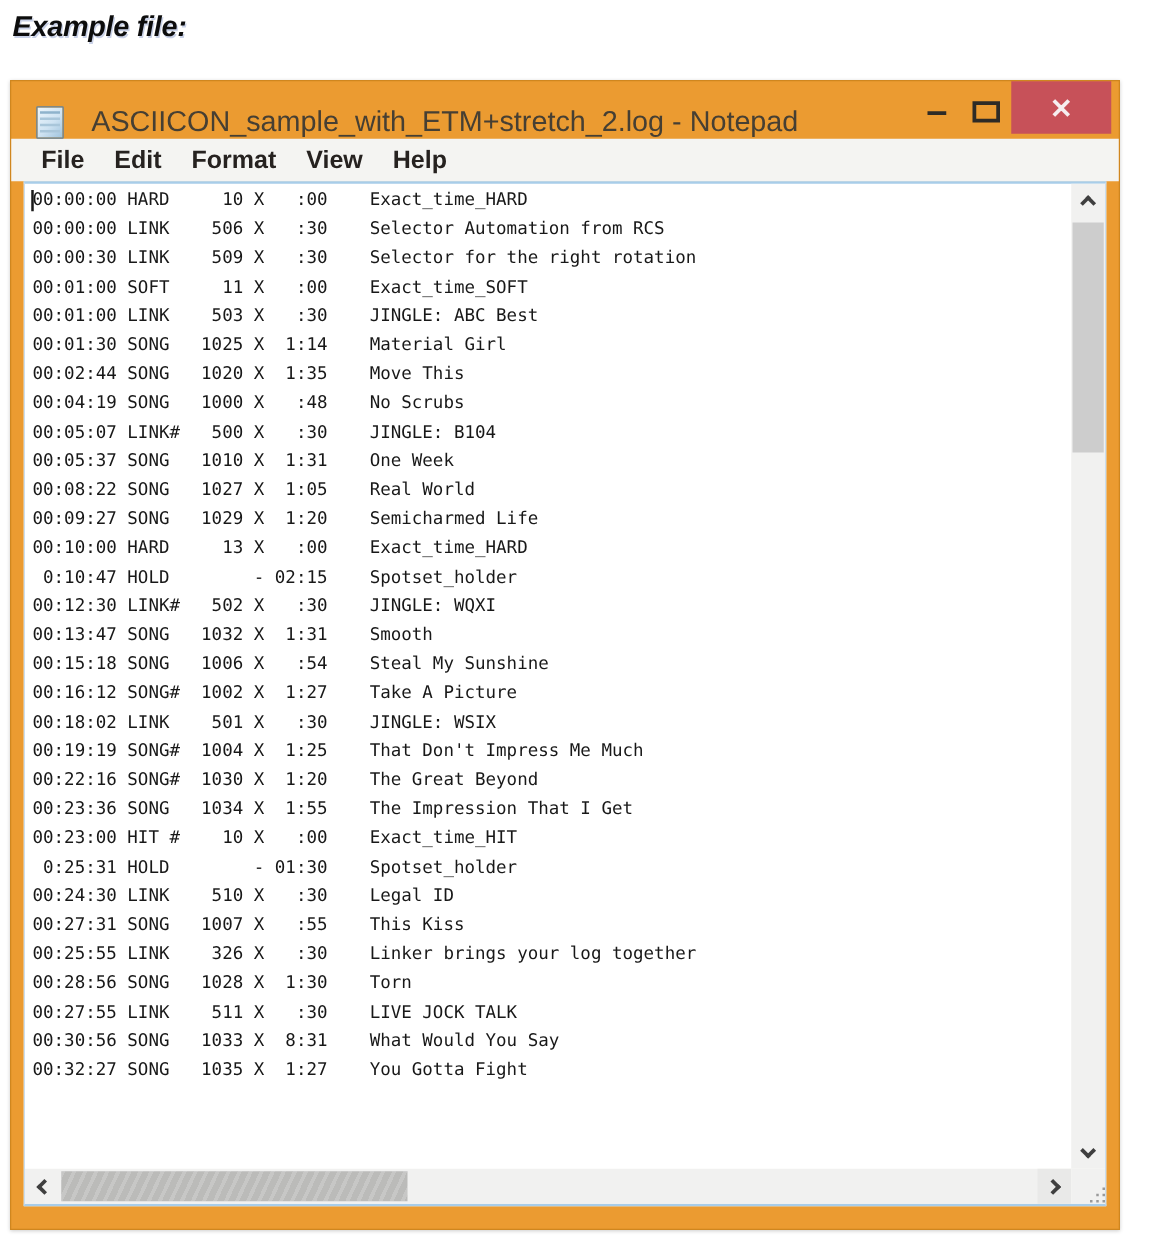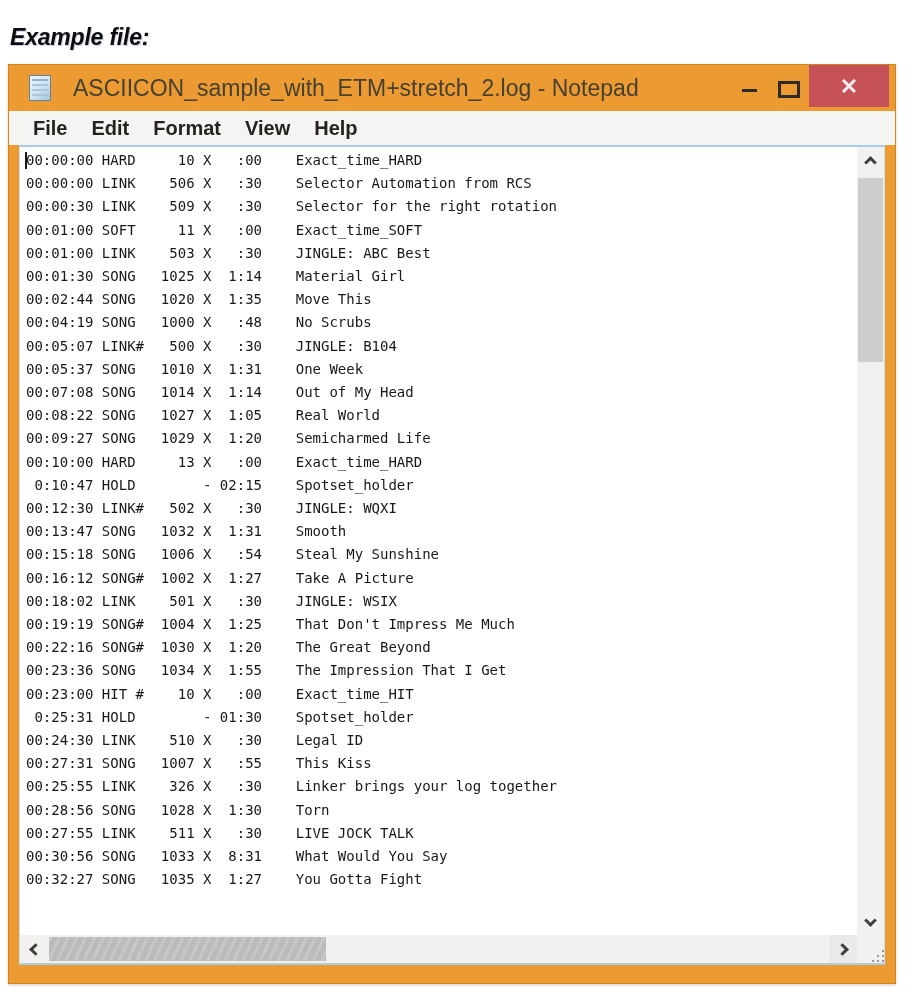--- a/index.html
+++ b/index.html
@@ -1,35 +1,35 @@
 <!DOCTYPE html>
 <html><head>
 <meta charset="utf-8">
 <style>
   html,body{margin:0;padding:0;}
   body{
     width:922px;height:992px;position:relative;background:#ffffff;
     font-family:"Liberation Sans", sans-serif;overflow:hidden;
   }
   .page-heading{
-    position:absolute;left:10px;top:24px;
+    position:absolute;left:10px;top:8px;
     font-size:23px;font-weight:700;font-style:italic;color:#0d0d0d;
     letter-spacing:-0.2px;
     text-shadow:1px 1px 0 rgba(40,70,160,0.25);
   }
   
   .notepad-window{
     position:absolute;left:8px;top:64px;width:888px;height:920px;
     box-sizing:border-box;
     background:#EB9B31;
     border:1px solid #cf861f;
     box-shadow:0 1px 3px rgba(0,0,0,.2);
   }
   .title-bar{
-    height:46px;display:flex;align-items:center;
+    height:46px;display:flex;align-items:flex-end;
     padding-left:20px;box-sizing:border-box;
   }
   .notepad-icon{
     width:20px;height:24px;flex:0 0 auto;
     background:linear-gradient(135deg,#eef6fc 0%,#cfe3f2 55%,#9fc3dd 100%);
     border:1px solid #5f83a0;border-radius:1px;
     position:relative;
   }
   .notepad-icon::before{
     content:"";position:absolute;left:2px;top:3px;right:2px;height:2px;
@@ -147,21 +147,20 @@
     <div class="log-line">00:00:00 HARD     10 X   :00    Exact_time_HARD</div>
         <div class="log-line">00:00:00 LINK    506 X   :30    Selector Automation from RCS</div>
         <div class="log-line">00:00:30 LINK    509 X   :30    Selector for the right rotation</div>
         <div class="log-line">00:01:00 SOFT     11 X   :00    Exact_time_SOFT</div>
         <div class="log-line">00:01:00 LINK    503 X   :30    JINGLE: ABC Best</div>
         <div class="log-line">00:01:30 SONG   1025 X  1:14    Material Girl</div>
         <div class="log-line">00:02:44 SONG   1020 X  1:35    Move This</div>
         <div class="log-line">00:04:19 SONG   1000 X   :48    No Scrubs</div>
         <div class="log-line">00:05:07 LINK#   500 X   :30    JINGLE: B104</div>
         <div class="log-line">00:05:37 SONG   1010 X  1:31    One Week</div>
-        <div class="log-line">00:07:08 SONG   1014 X  1:14    Out of My Head</div>
         <div class="log-line">00:08:22 SONG   1027 X  1:05    Real World</div>
         <div class="log-line">00:09:27 SONG   1029 X  1:20    Semicharmed Life</div>
         <div class="log-line">00:10:00 HARD     13 X   :00    Exact_time_HARD</div>
         <div class="log-line"> 0:10:47 HOLD        - 02:15    Spotset_holder</div>
         <div class="log-line">00:12:30 LINK#   502 X   :30    JINGLE: WQXI</div>
         <div class="log-line">00:13:47 SONG   1032 X  1:31    Smooth</div>
         <div class="log-line">00:15:18 SONG   1006 X   :54    Steal My Sunshine</div>
         <div class="log-line">00:16:12 SONG#  1002 X  1:27    Take A Picture</div>
         <div class="log-line">00:18:02 LINK    501 X   :30    JINGLE: WSIX</div>
         <div class="log-line">00:19:19 SONG#  1004 X  1:25    That Don't Impress Me Much</div>

